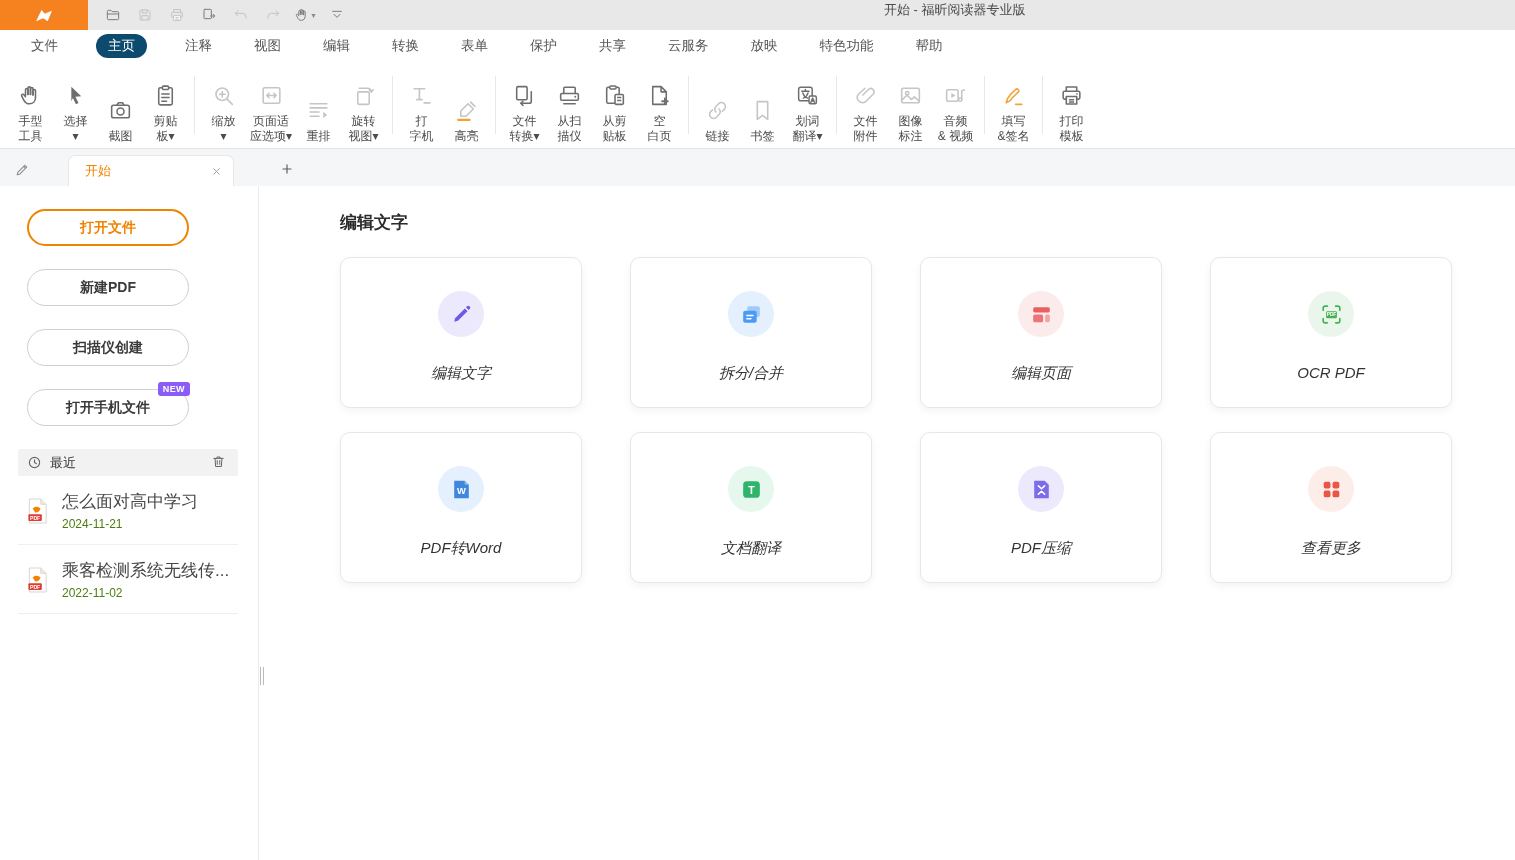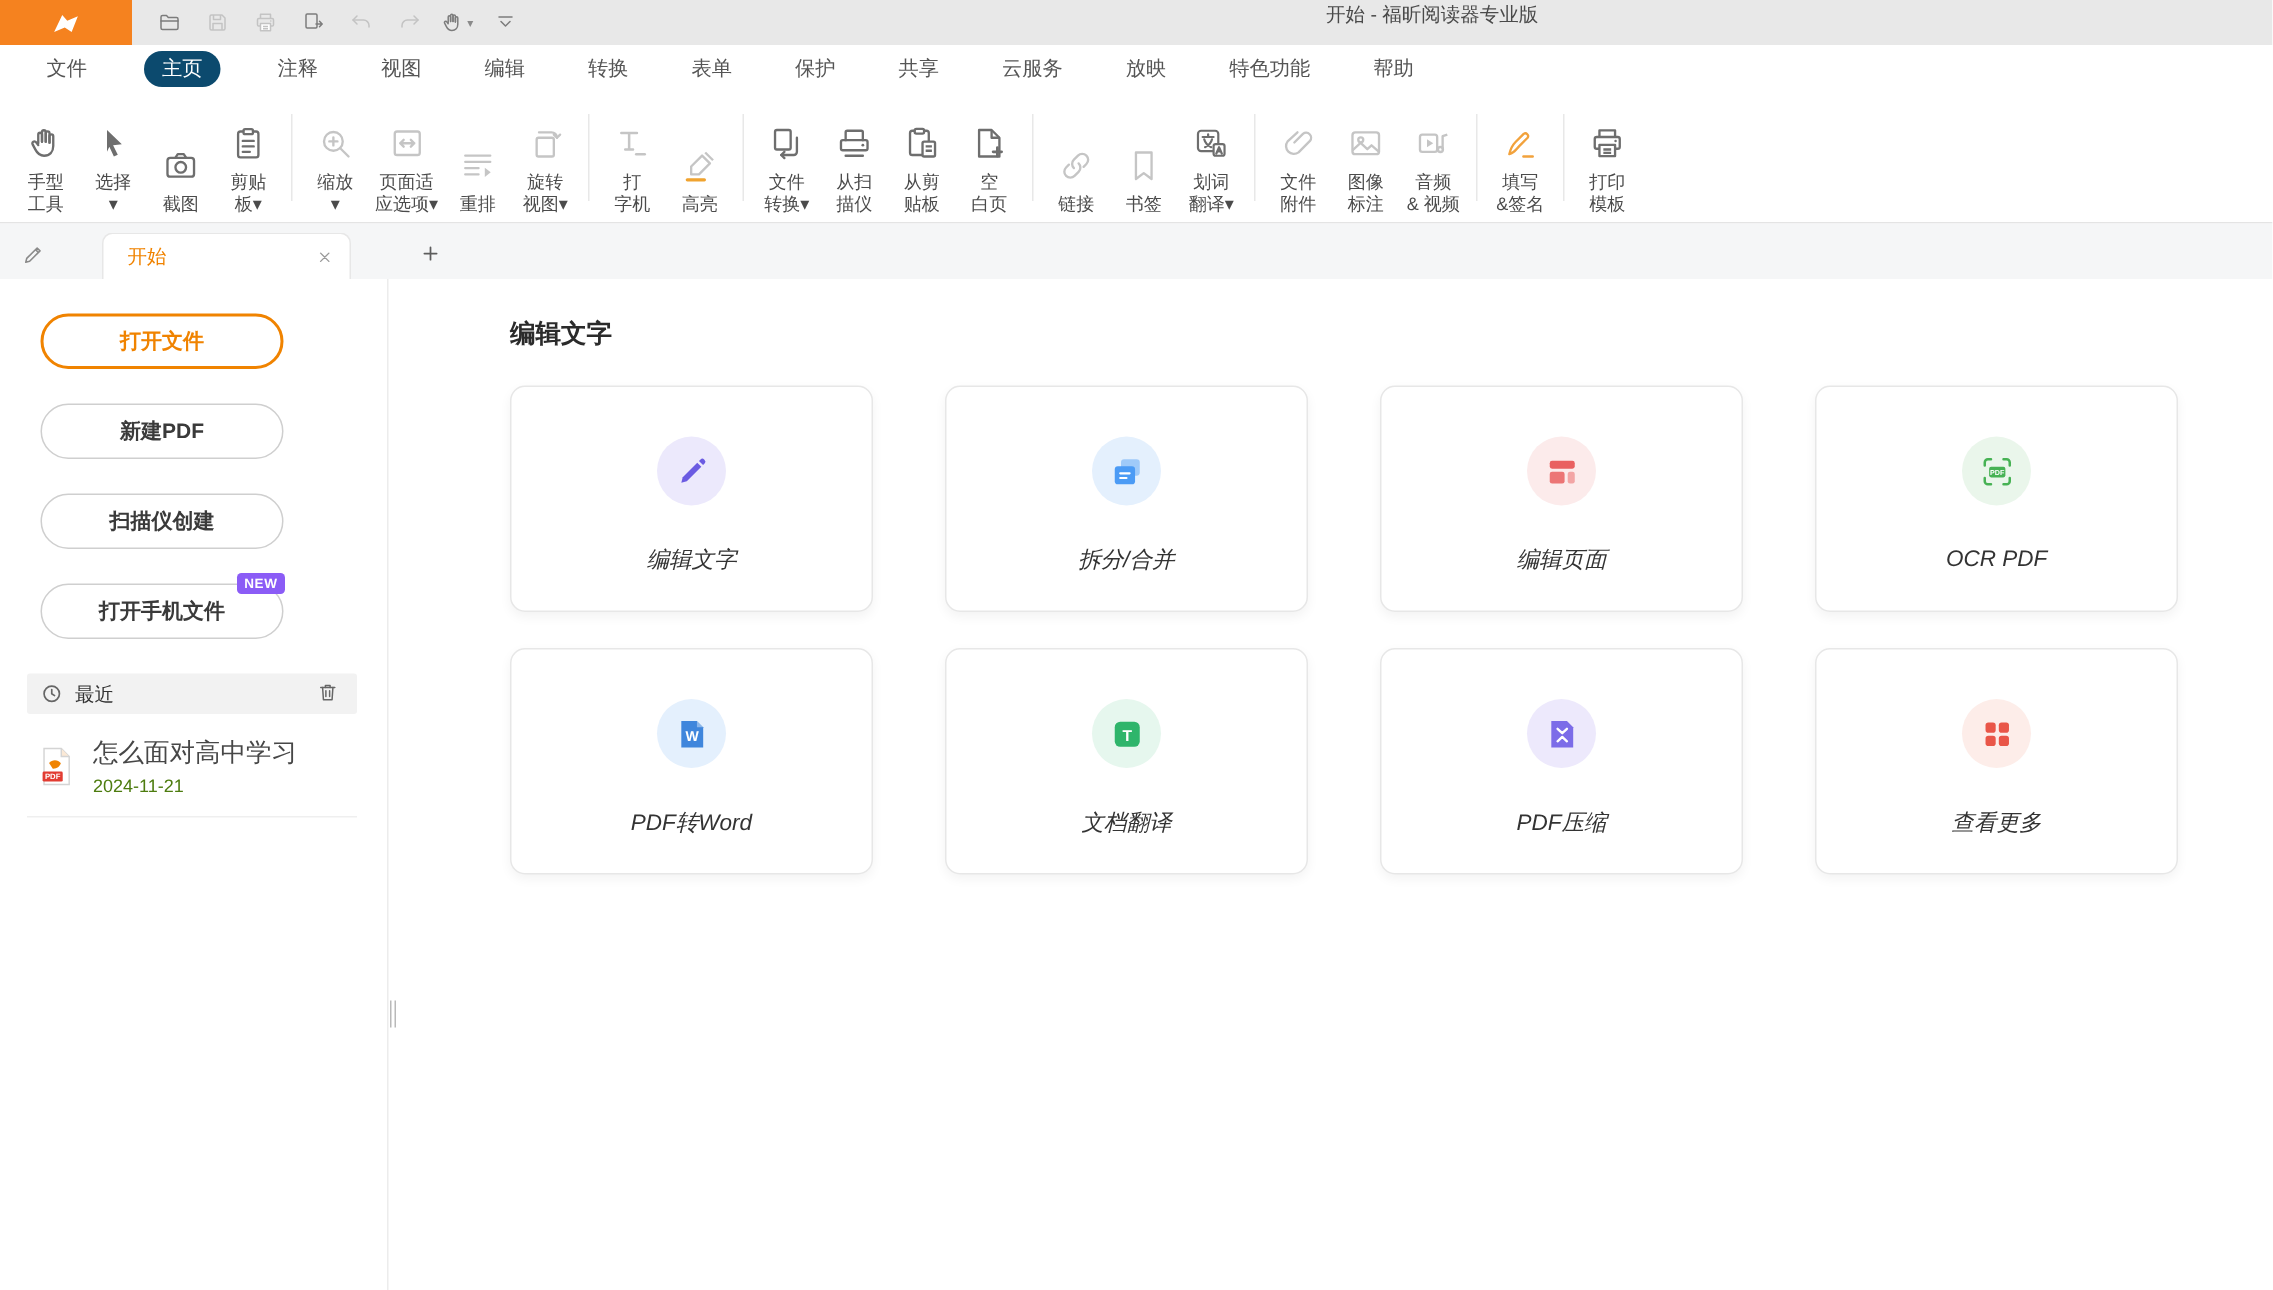--- a/index.html
+++ b/index.html
@@ -651,20 +651,29 @@
     <div class="recent-list">
       <div class="rfile">
         <svg class="fic">
             <use href="#sy-pdffile"></use>
           </svg>
         <div class="meta">
           <div class="fn">怎么面对高中学习</div>
           <div class="fd">2024-11-21</div>
         </div>
       </div>
+      <div class="rfile">
+        <svg class="fic">
+            <use href="#sy-pdffile"></use>
+          </svg>
+        <div class="meta">
+          <div class="fn">乘客检测系统无线传...</div>
+          <div class="fd">2022-11-02</div>
+        </div>
+      </div>
     </div>
   </div>
 
   <div class="resize-handle">
       <i></i>
       <i></i>
     </div>
 
   <div class="content">
     <div class="sec-title">编辑文字</div>

